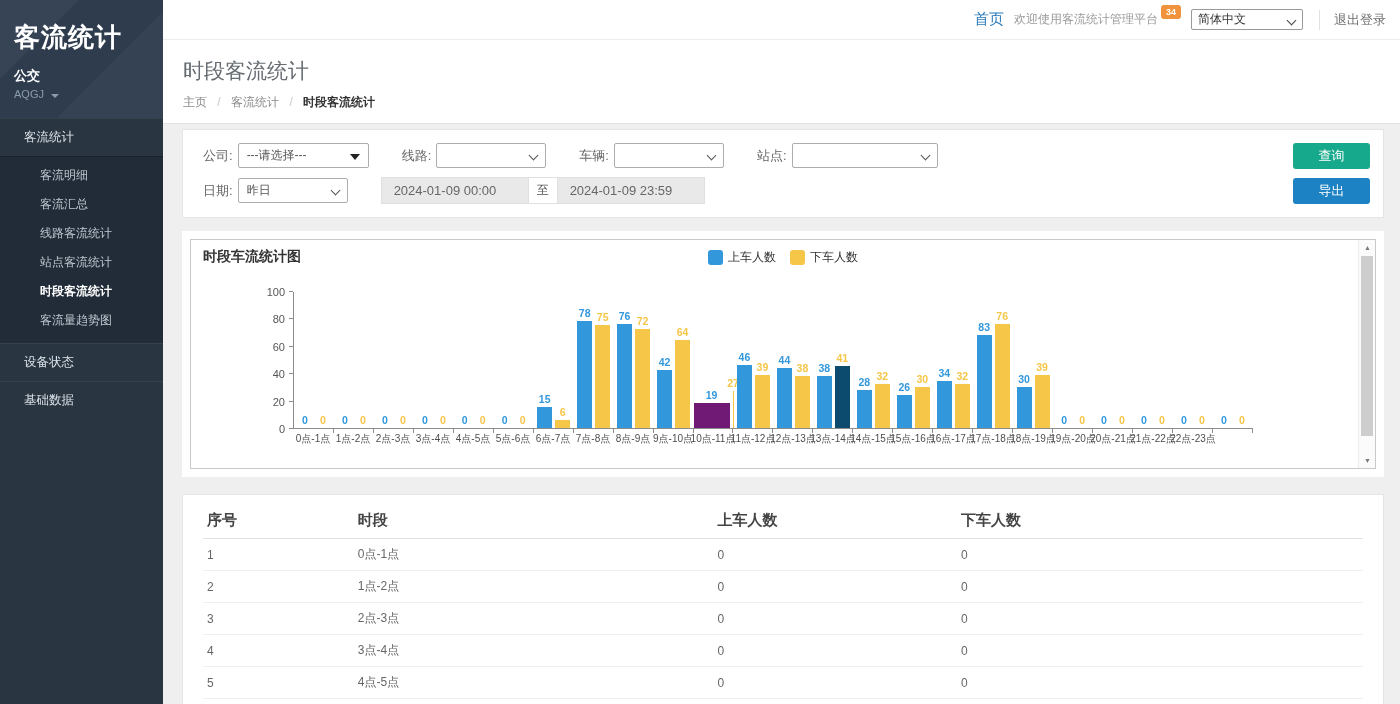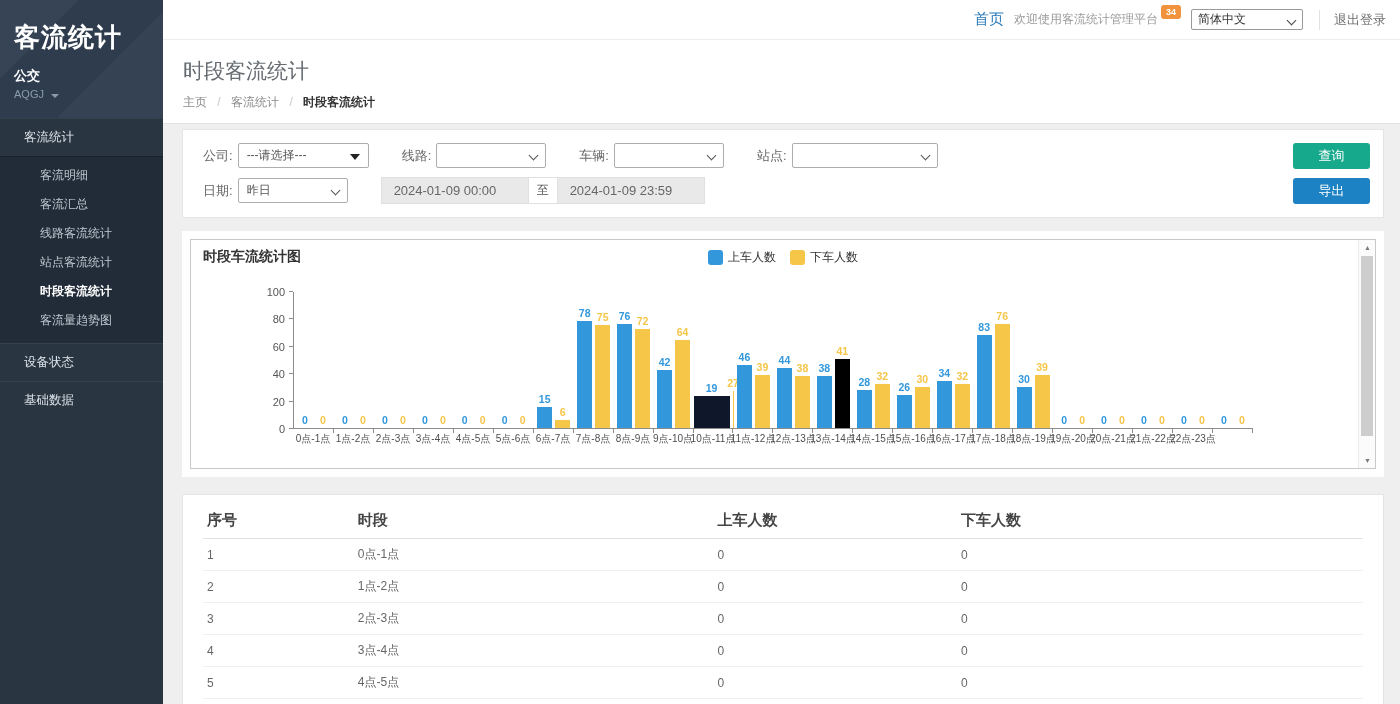--- a/index.html
+++ b/index.html
@@ -316,21 +316,21 @@
                 </div>
                 <div class="bar-group">
                   <div class="bar" style="height: 57.54px; background: rgb(51, 152, 219);">
                     <span class="bval" style="color: rgb(51, 152, 219);">42</span>
                   </div>
                   <div class="bar" style="height: 87.68px; background: rgb(246, 198, 73);">
                     <span class="bval" style="color: rgb(246, 198, 73);">64</span>
                   </div>
                 </div>
                 <div class="bar-group">
-                  <div class="bar" style="height: 32px; background: #0f172a; padding-left: 36px;">
+                  <div class="bar" style="height: 25px; background: #701a75; padding-left: 36px;">
                     <span class="bval" style="color: rgb(51, 152, 219);">19</span>
                   </div>
                   <div class="bar" style="height: 36.99px; background: rgb(246, 198, 73);">
                     <span class="bval" style="color: rgb(246, 198, 73);">27</span>
                   </div>
                 </div>
                 <div class="bar-group">
                   <div class="bar" style="height: 63.02px; background: rgb(51, 152, 219);">
                     <span class="bval" style="color: rgb(51, 152, 219);">46</span>
                   </div>
@@ -343,21 +343,21 @@
                     <span class="bval" style="color: rgb(51, 152, 219);">44</span>
                   </div>
                   <div class="bar" style="height: 52.06px; background: rgb(246, 198, 73);">
                     <span class="bval" style="color: rgb(246, 198, 73);">38</span>
                   </div>
                 </div>
                 <div class="bar-group">
                   <div class="bar" style="height: 52.06px; background: rgb(51, 152, 219);">
                     <span class="bval" style="color: rgb(51, 152, 219);">38</span>
                   </div>
-                  <div class="bar" style="height: 69px; background: #000000;">
+                  <div class="bar" style="height: 62px; background: #0c4a6e;">
                     <span class="bval" style="color: rgb(246, 198, 73);">41</span>
                   </div>
                 </div>
                 <div class="bar-group">
                   <div class="bar" style="height: 38.36px; background: rgb(51, 152, 219);">
                     <span class="bval" style="color: rgb(51, 152, 219);">28</span>
                   </div>
                   <div class="bar" style="height: 43.84px; background: rgb(246, 198, 73);">
                     <span class="bval" style="color: rgb(246, 198, 73);">32</span>
                   </div>

